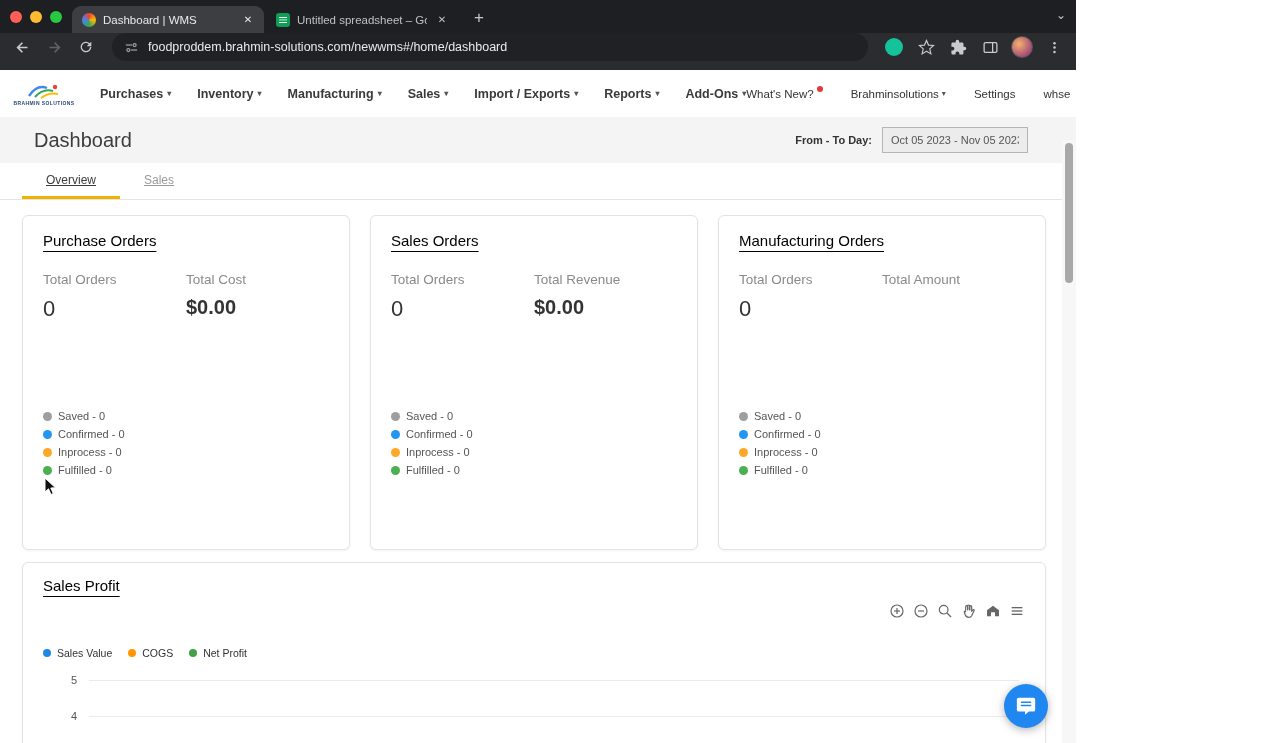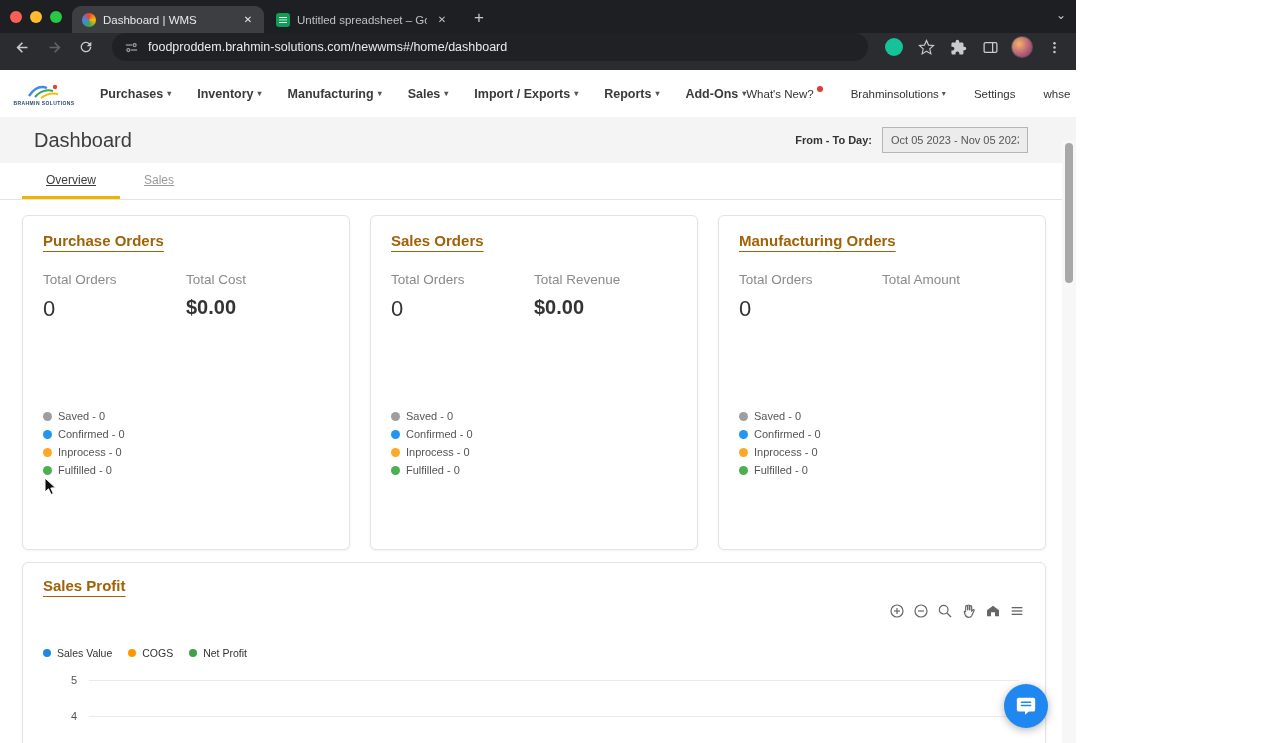--- a/index.html
+++ b/index.html
@@ -65,22 +65,22 @@
   .view-tabs { height:37px; display:flex; align-items:stretch; border-bottom:1px solid #e4e4e4; padding-left:22px; }
   .vtab { display:flex; align-items:center; padding:0 24px; font-size:12px; color:#9a9a9a;
           border-bottom:3px solid transparent;text-decoration:underline; }
   .vtab.active { color:#3c3c3c; border-bottom-color:#f0b400; }
 
   
   .content { padding:15px 30px 0 22px; }
   .cards-row { display:flex; gap:20px; }
   .card { flex:1; height:335px; background:#fff; border:1px solid #e3e3e3; border-radius:6px;
           box-shadow:0 1px 3px rgba(0,0,0,.05); padding:16px 20px; position:relative; }
-  .card-title { font-size:15px; color:#a16207; display:inline-block; text-decoration:underline;
-                text-underline-offset:5px; text-decoration-thickness:1px;font-weight:bold; }
+  .card-title { font-size:15px; color:#000000; display:inline-block; text-decoration:underline;
+                text-underline-offset:5px; text-decoration-thickness:1px; }
   .metrics { display:flex; margin-top:22px; }
   .metric { width:50%; }
   .metric .mlabel { font-size:13.5px; color:#8a8a8a; }
   .metric .mvalue { margin-top:9px; font-size:22px; color:#333; }
   .metric .mvalue.money { font-size:20px; font-weight:bold; }
   .legend { margin-top:88px; display:flex; flex-direction:column; gap:6px; }
   .legend-item { display:flex; align-items:center; gap:6px; }
   .dot { width:9px; height:9px; border-radius:50%; flex:0 0 auto; }
   .legend-item span.lbl { font-size:11px; color:#555; }
 

